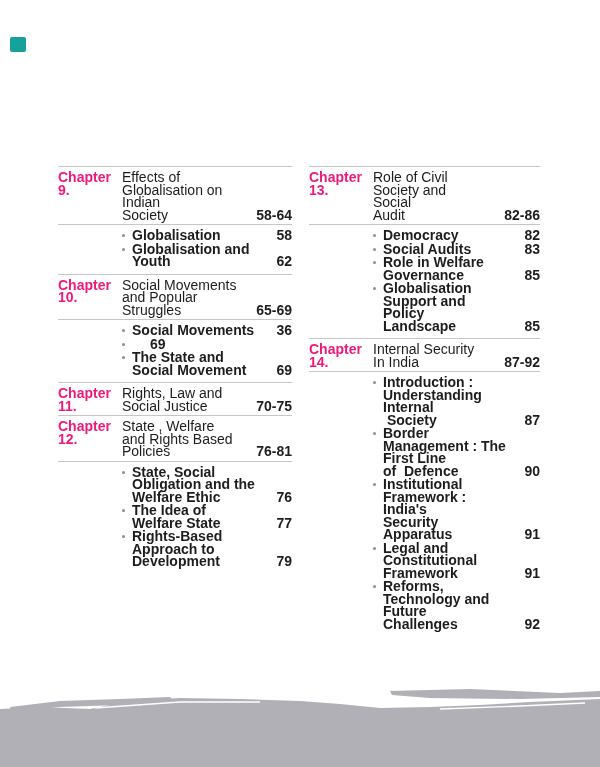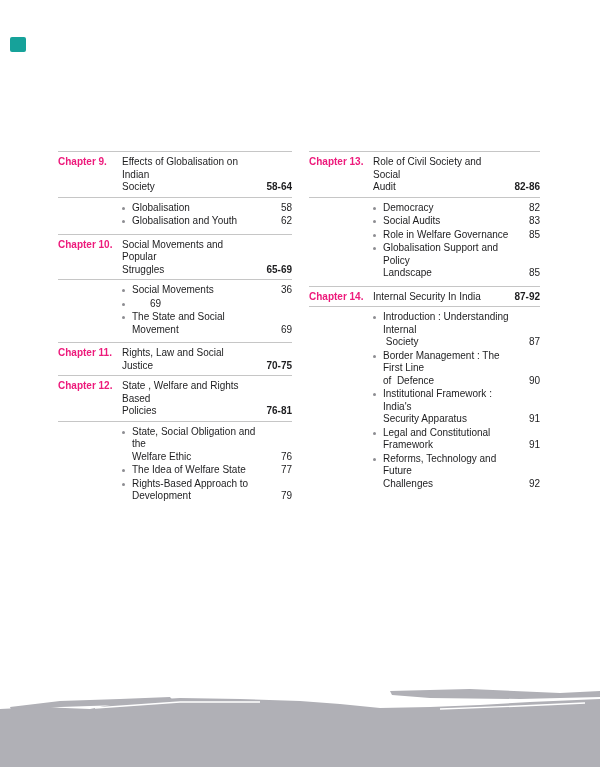--- a/index.html
+++ b/index.html
@@ -8,32 +8,32 @@
     font-family:"Liberation Sans", sans-serif;
     color:var(--text-black, #1d1d1f);
   }
   .page { position:relative; width:600px; height:767px; }
 
   .corner {
     position:absolute; left:10px; top:37px; width:16px; height:15px;
     background:var(--corner-teal, #16a29a); border-radius:2px;
   }
 
-  .col { position:absolute; top:151px; font-size:10px; line-height:12.5px; }
+  .col { position:absolute; top:166px; font-size:14px; line-height:12.5px; }
   .col.left  { left:58px;  width:234px; }
   .col.right { left:309px; width:231px; }
 
   .rule { height:1px; background:var(--rule-gray, #c6c6c6); }
 
   .heading { display:flex; padding:4px 0 3px 0; }
   .chlabel { flex:none; width:64px; font-weight:bold; color:var(--accent-pink, #ed1a7b); }
   .chtitle { flex:1; font-weight:normal; white-space:pre-wrap; }
   .chpages { flex:none; font-weight:bold; align-self:flex-end; margin-left:18px; }
 
-  .items { padding:3px 0 5px 0; }
+  .items { padding:3px 0 5px 0;font-weight:bold; }
   .item  { display:flex; padding-left:64px; margin:1px 0; }
   .bullet{
     flex:none; width:3px; height:3px; border-radius:50%;
     background:var(--bullet-gray, #8d8d92); margin:5px 7px 0 0;
   }
   .itext { flex:1; white-space:pre-wrap; }
   .ipage { flex:none; align-self:flex-end; margin-left:18px; }
 
   .footer { position:absolute; left:0; bottom:0; width:600px; height:82px; display:block; }
 </style>

